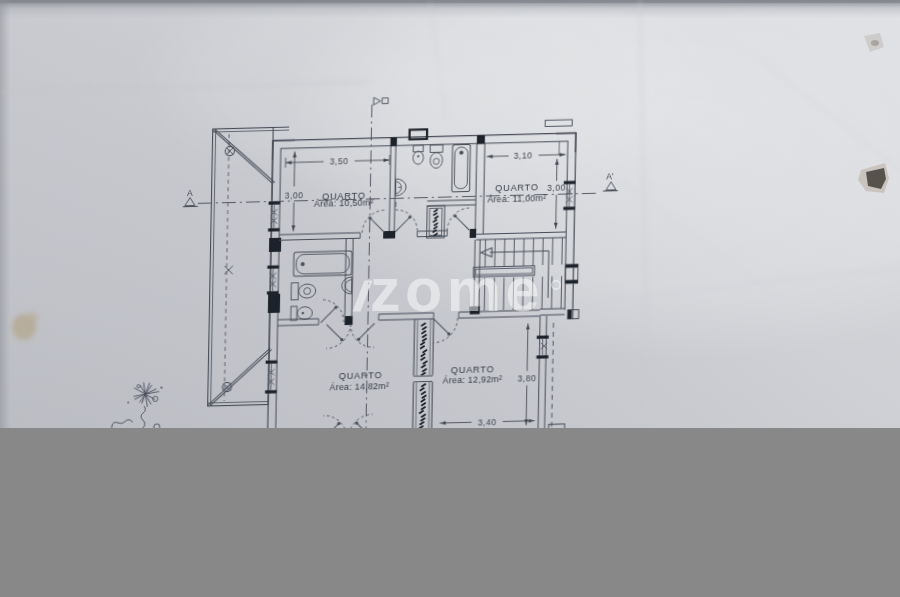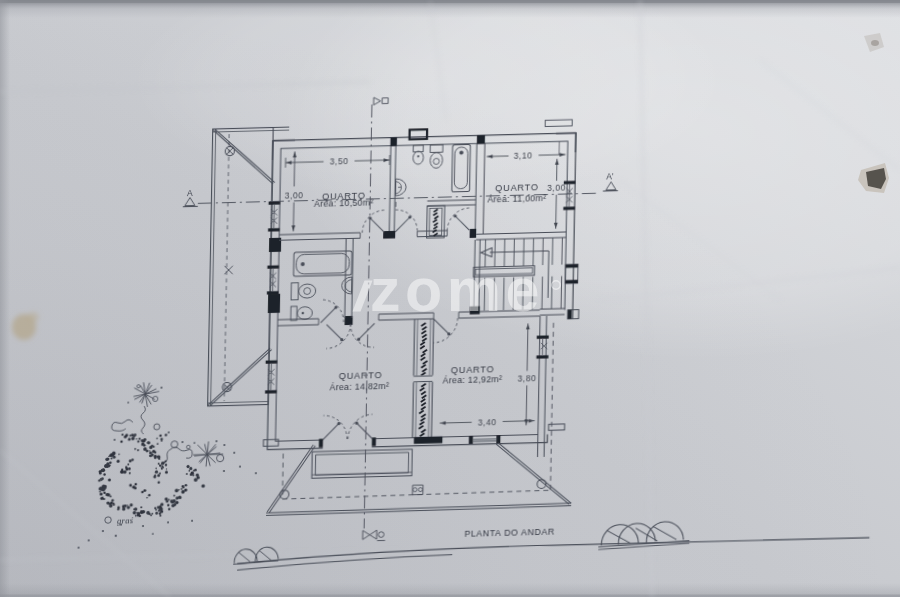--- a/index.html
+++ b/index.html
@@ -1,14 +1,14 @@
 <!DOCTYPE html>
 <html><head><meta charset="utf-8"><style>
 html,body{margin:0;padding:0;background:#888;}
-#page{position:relative;width:900px;height:597px;overflow:hidden;}
+#page{position:relative;width:900px;height:428px;overflow:hidden;}
 </style></head><body>
 <div id="page">
 <svg width="900" height="597" viewBox="0 0 900 597">
 <defs>
 <linearGradient id="paperlr" x1="0" y1="1" x2="1" y2="0">
  <stop offset="0" stop-color="#c0c2c8"></stop>
  <stop offset="0.45" stop-color="#c7c9ce"></stop>
  <stop offset="0.78" stop-color="#d2d4d8"></stop>
  <stop offset="1" stop-color="#d8dade"></stop>
 </linearGradient>

